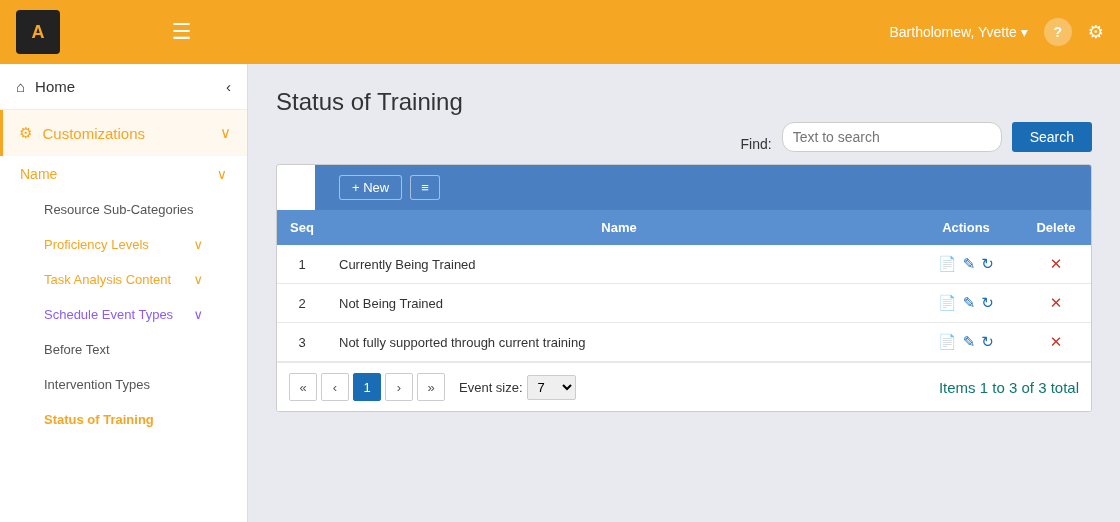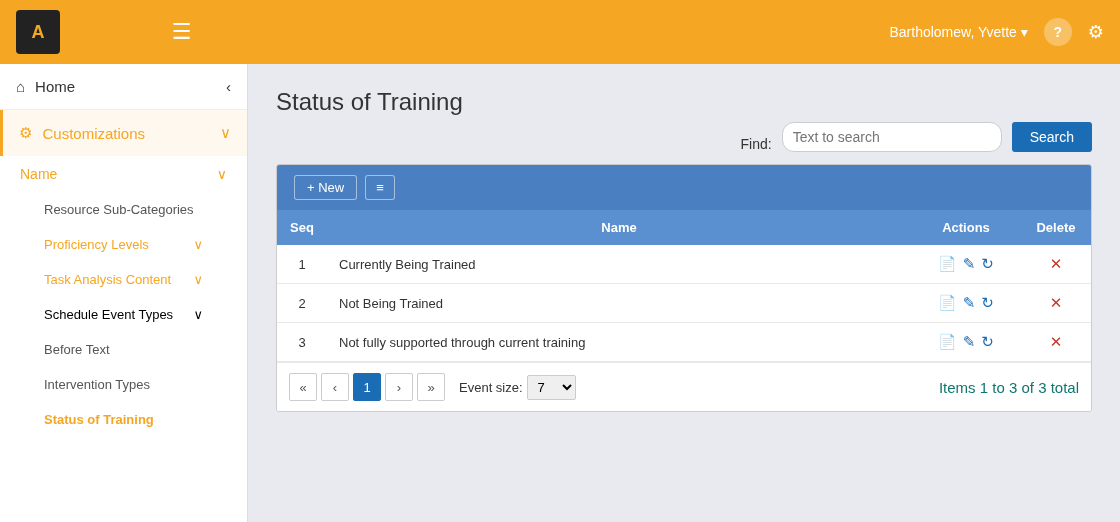--- a/index.html
+++ b/index.html
@@ -99,22 +99,22 @@
 
     
     .table-container {
       background: white;
       border: 1px solid #ccc;
       border-radius: 3px;
       overflow: hidden;
     }
     .table-toolbar {
       background: #4a7fc1;
-      padding: 10px 17px;
-      display: flex; gap: 8px;
+      padding: 10px 24px;
+      display: flex; gap: 8px; margin-left: 38px;
     }
     .toolbar-btn {
       background: #4a7fc1; color: white;
       border: 1px solid rgba(255,255,255,0.5);
       border-radius: 3px;
       padding: 4px 12px; font-size: 13px; cursor: pointer;
       display: flex; align-items: center; gap: 4px;
     }
     .toolbar-btn-icon {
       background: #4a7fc1; color: white;
@@ -213,21 +213,21 @@
     </div>
     <div class="sidebar-item plain">Resource Sub-Categories</div>
     <div class="sidebar-item" style="color:#f5a623; display:flex; align-items:center; justify-content:space-between;">
       <span>Proficiency Levels</span>
       <span>∨</span>
     </div>
     <div class="sidebar-item" style="color:#f5a623; display:flex; align-items:center; justify-content:space-between;">
       <span>Task Analysis Content</span>
       <span>∨</span>
     </div>
-    <div class="sidebar-item" style="color:#000000; display:flex; align-items:center; justify-content:space-between;">
+    <div class="sidebar-item" style="color:#8b5cf6; display:flex; align-items:center; justify-content:space-between;">
       <span>Schedule Event Types</span>
       <span>∨</span>
     </div>
     <div class="sidebar-item plain">Before Text</div>
     <div class="sidebar-item plain">Intervention Types</div>
     <div class="sidebar-item active">Status of Training</div>
   </div>
 
   <div class="main">
     <div class="page-title">Status of Training</div>

